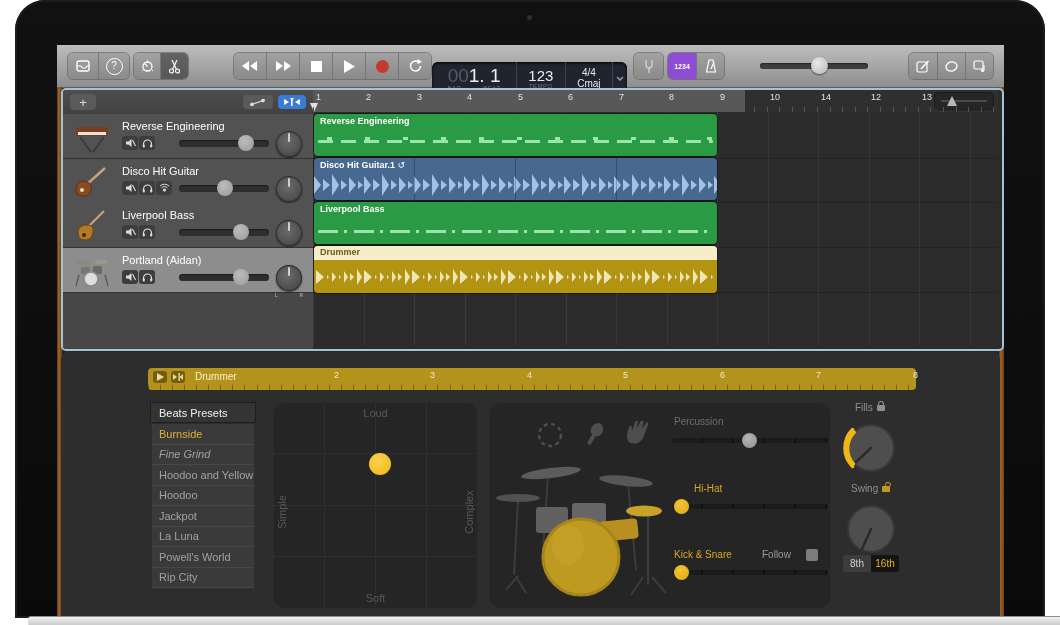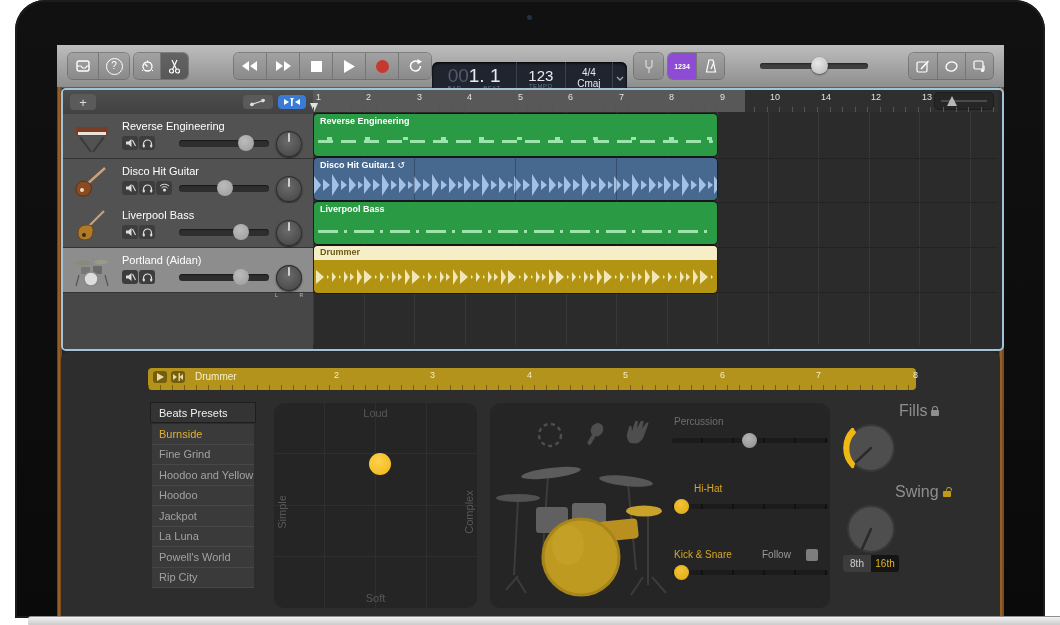--- a/index.html
+++ b/index.html
@@ -82,21 +82,21 @@
     background-image:repeating-linear-gradient(to right,transparent 0 50px,#2f2f2f 50px 51px),
                      repeating-linear-gradient(to bottom,transparent 0 50.5px,#2f2f2f 50.5px 51.5px);
     border-radius:10px;}
   #xy-puck{position:absolute;width:22px;height:22px;border-radius:50%;background:radial-gradient(circle at 42% 35%,#ffd34d,#eeb414);}
   .mix-label{position:absolute;font-size:10px;}
   .mix-track{position:absolute;width:156px;height:5px;background:#1b1b1b;border-radius:3px;
      background-image:repeating-linear-gradient(90deg,transparent 0 29px,#111 29px 31px);}
   .mix-thumb{position:absolute;top:-5px;width:15px;height:15px;border-radius:50%;}
   .thumb-gray{background:radial-gradient(circle at 42% 35%,#b5b5b5,#8d8d8d);}
   .thumb-yellow{background:radial-gradient(circle at 42% 35%,#f2c335,#dca912;);background:radial-gradient(circle at 42% 35%,#f2c335,#dca912);}
-  .knob-label{position:absolute;font-size:16px;color:#8f8f8f;margin-left:44px;}
+  .knob-label{position:absolute;font-size:10px;color:#8f8f8f;}
   .seg-btn{position:absolute;top:0;height:17px;font-size:10px;display:flex;align-items:center;justify-content:center;}
   .lock{display:inline-block;position:relative;width:8px;height:6px;background:#8f8f8f;border-radius:1px;margin-left:4px;}
   .lock::before{content:"";position:absolute;left:1px;top:-4px;width:4px;height:4px;border:1.5px solid #8f8f8f;border-bottom:none;border-radius:3px 3px 0 0;}
   .lock.gold{background:#c09a1c;}
   .lock.gold::before{border-color:#c09a1c;left:3px;transform:rotate(12deg);}
 </style>
 </head>
 <body>
 
 <div id="stage">
@@ -500,21 +500,21 @@
         <span class="dbar-num" style="left:379px;">4</span>
         <span class="dbar-num" style="left:475px;">5</span>
         <span class="dbar-num" style="left:572px;">6</span>
         <span class="dbar-num" style="left:668px;">7</span>
         <span class="dbar-num" style="left:765px;">8</span>
       </div>
 
       <div class="abs" id="presets">
         <div id="presets-header">Beats Presets</div>
         <div class="preset-item selected" style="top:22px;">Burnside</div>
-        <div class="preset-item" style="top:42.5px;">Fine Grind</div>
+        <div class="preset-item" style="top:42.5px;font-style:italic;">Fine Grind</div>
         <div class="preset-item" style="top:63px;">Hoodoo and Yellow</div>
         <div class="preset-item" style="top:83.5px;">Hoodoo</div>
         <div class="preset-item" style="top:104px;">Jackpot</div>
         <div class="preset-item" style="top:124.5px;">La Luna</div>
         <div class="preset-item" style="top:145px;">Powell's World</div>
         <div class="preset-item" style="top:165.5px;">Rip City</div>
       </div>
 
       <div class="panel" style="left:213px;top:51px;width:203px;height:205px;">
         <div id="xy-grid"></div>

